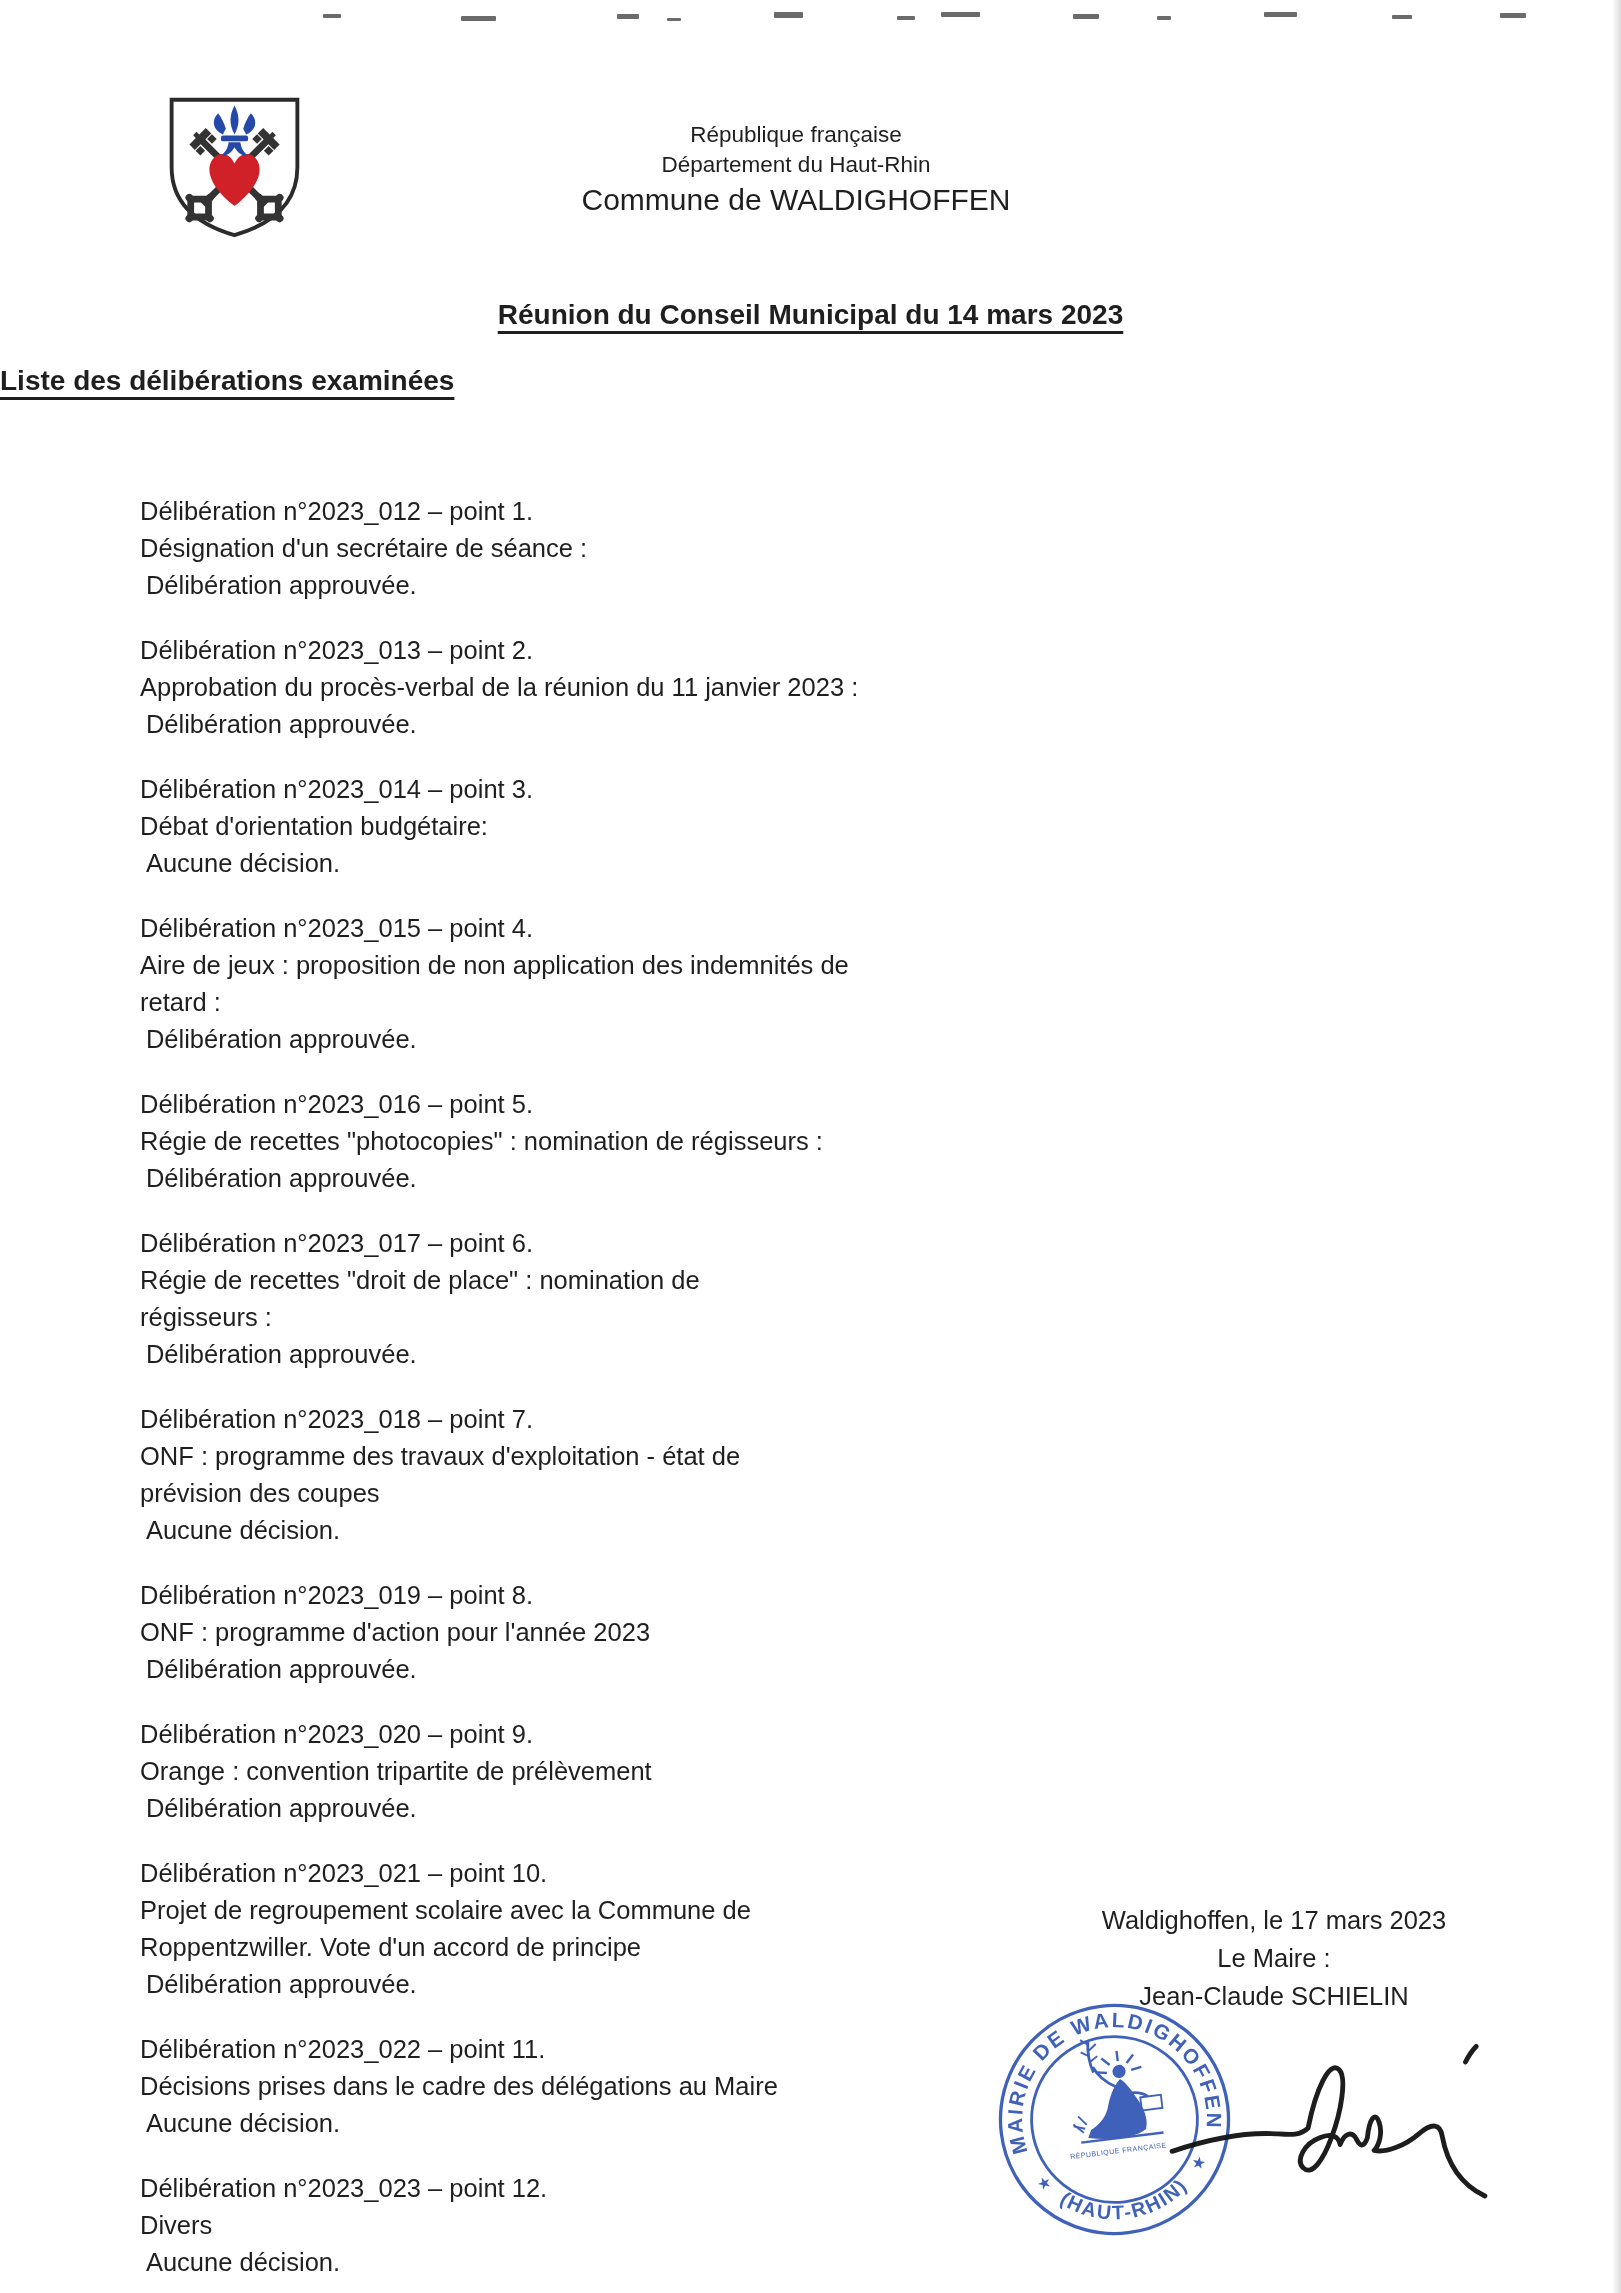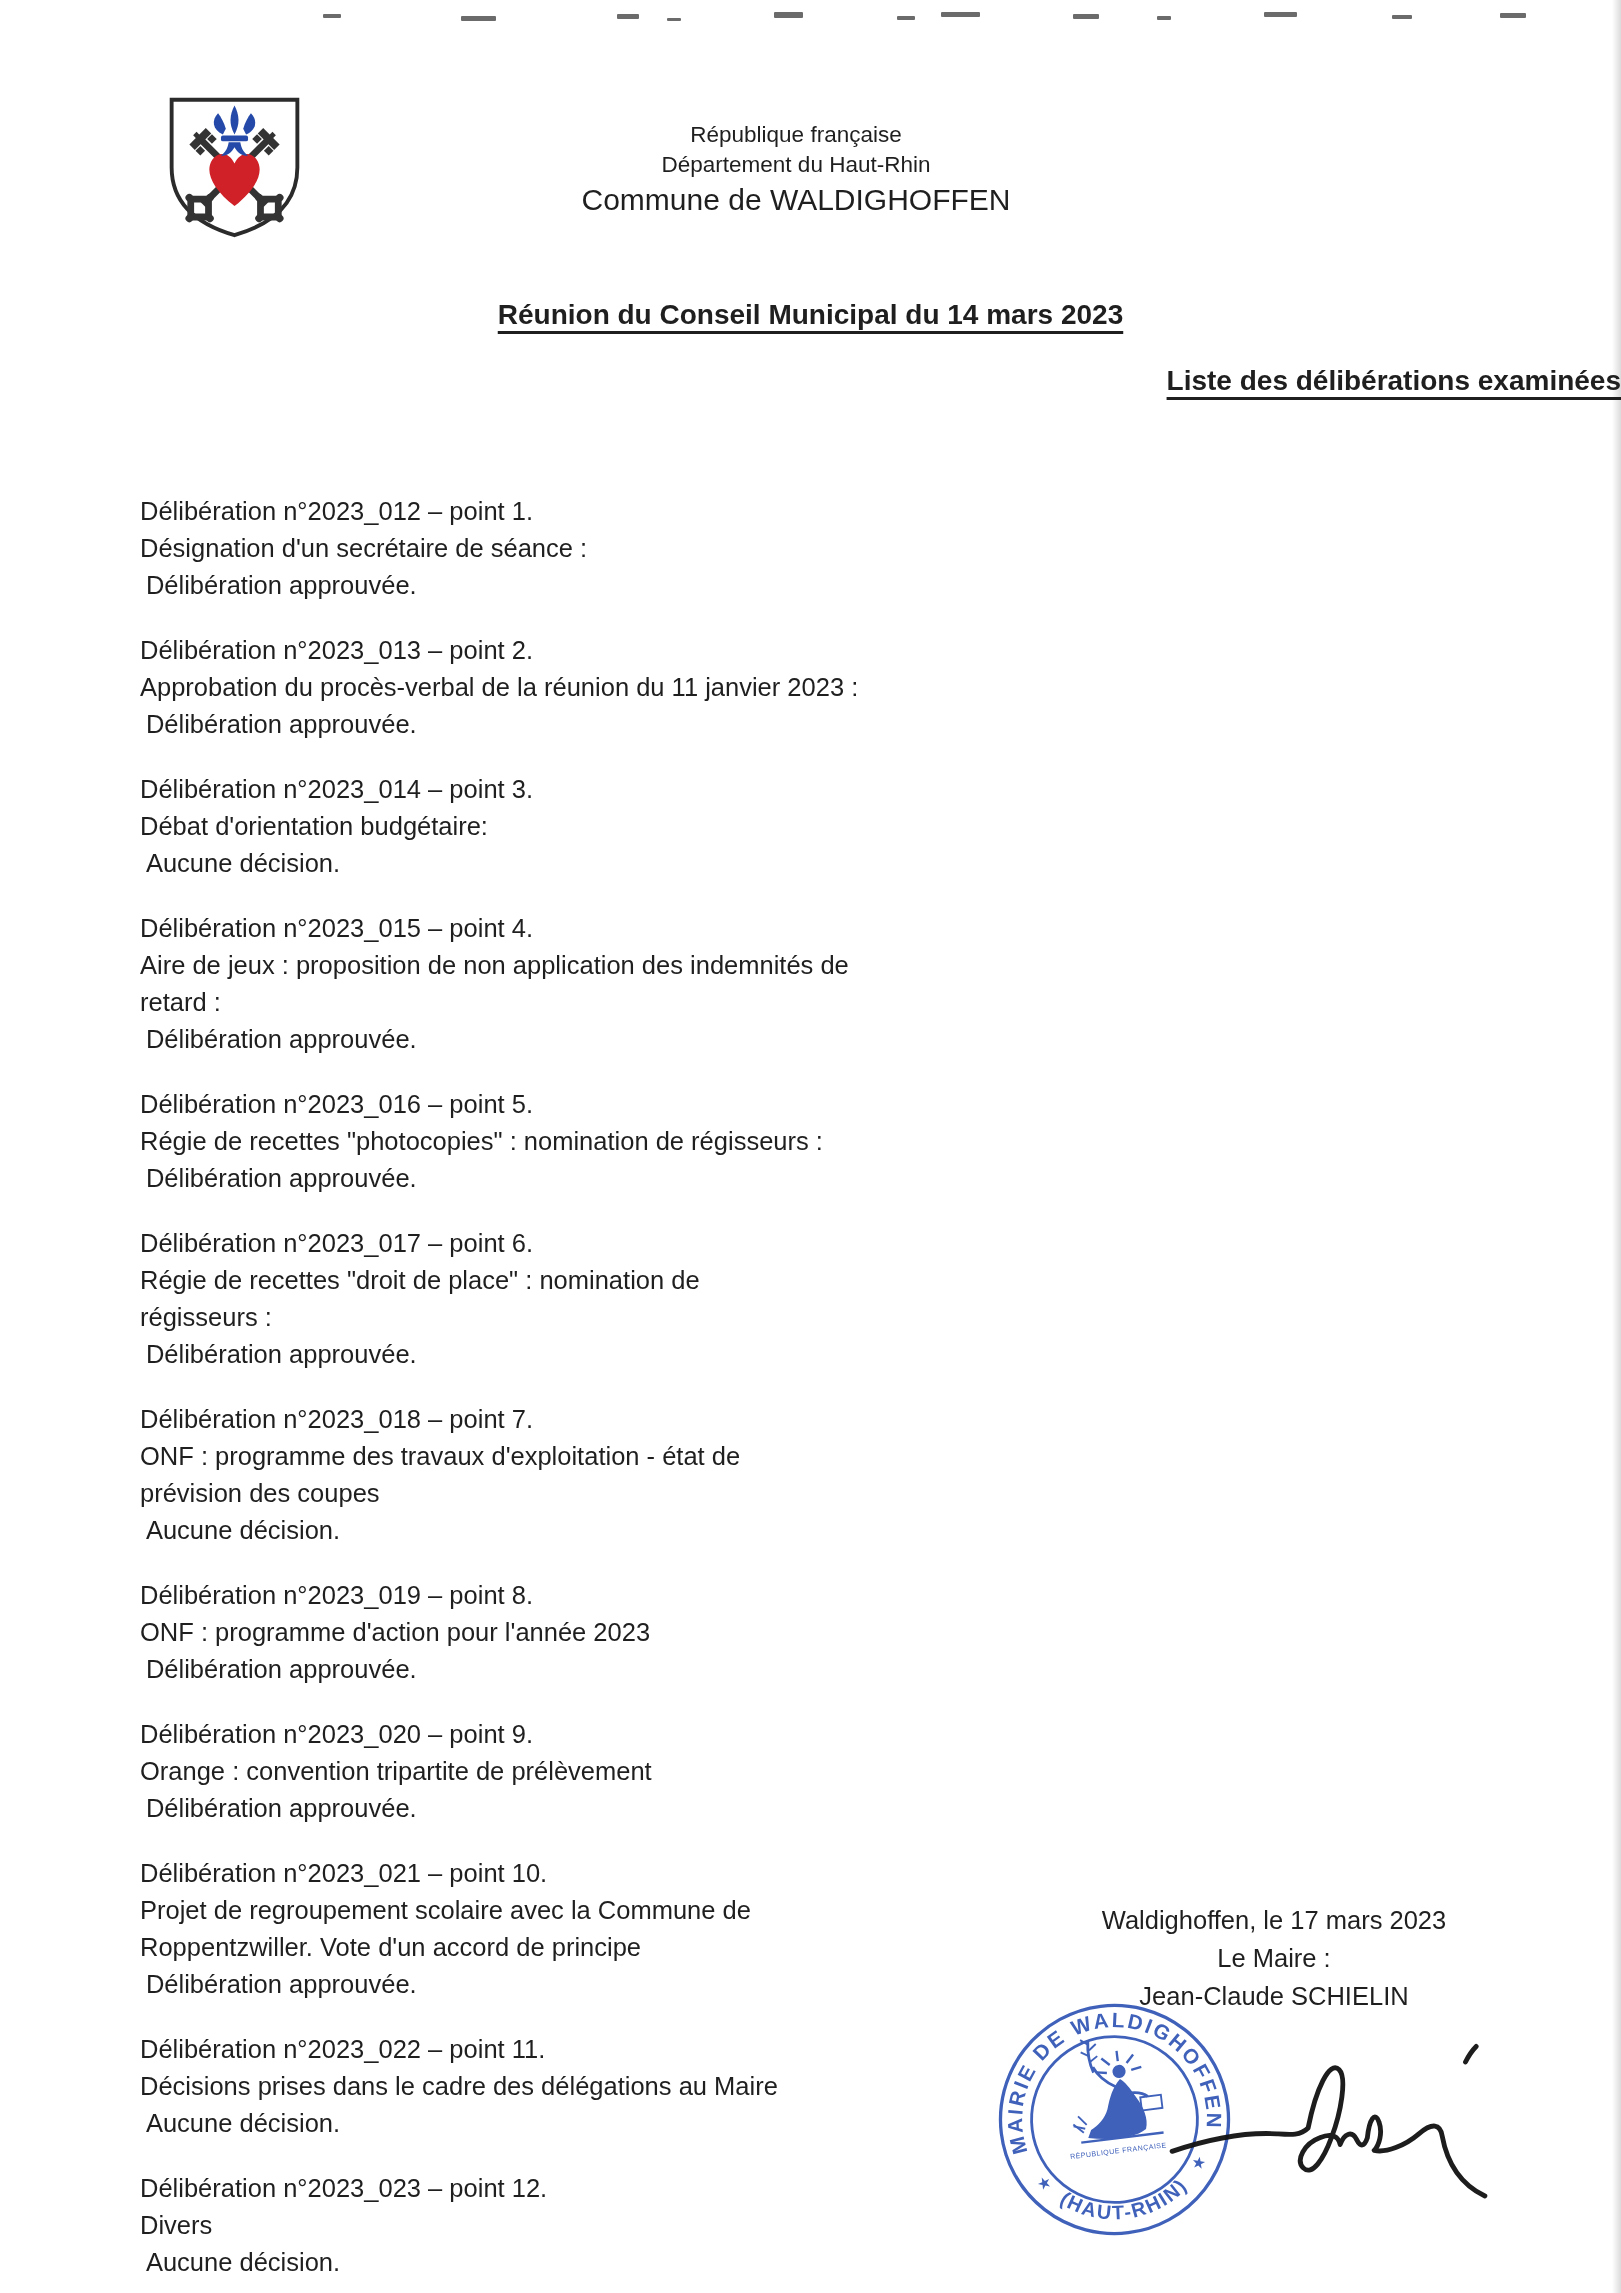--- a/index.html
+++ b/index.html
@@ -26,21 +26,21 @@
 
   
   .header-block{position:absolute;top:120px;left:0;width:1592px;text-align:center;}
   .hdr-s{font-size:22.5px;line-height:30px;}
   .hdr-l{font-size:30px;line-height:40px;}
 
   .doc-title{position:absolute;top:294px;left:0;width:1621px;text-align:center;
     font-size:28px;font-weight:bold;line-height:41px;}
   .doc-title span, .doc-subtitle span{
     text-decoration:underline;text-decoration-thickness:2.9px;text-underline-offset:6.9px;}
-  .doc-subtitle{position:absolute;top:360px;left:0;width:1621px;text-align:right;
+  .doc-subtitle{position:absolute;top:360px;left:0;width:1621px;text-align:left;
     font-size:28px;font-weight:bold;line-height:41px;}
 
   
   #delib-list{position:absolute;top:493px;left:140px;width:1392px;font-size:25.5px;line-height:37px;}
   .delib-row{display:flex;margin-bottom:28px;flex-direction:column;}
   .delib-label{flex:none;width:479px;white-space:nowrap;}
   .delib-body{flex:1;}
   .delib-line{white-space:nowrap;}
   .delib-line:empty{display:none;}
   .delib-decision{padding-left:5.9px;}

